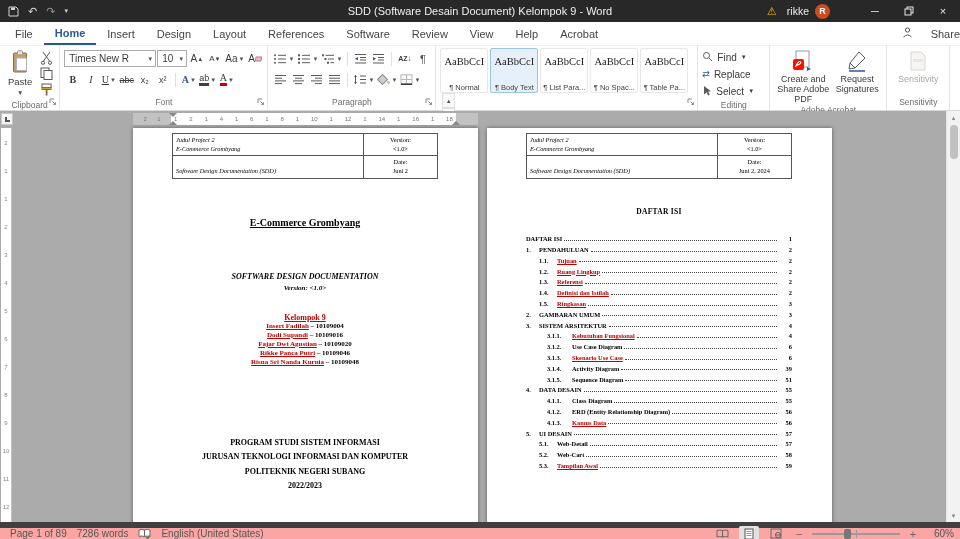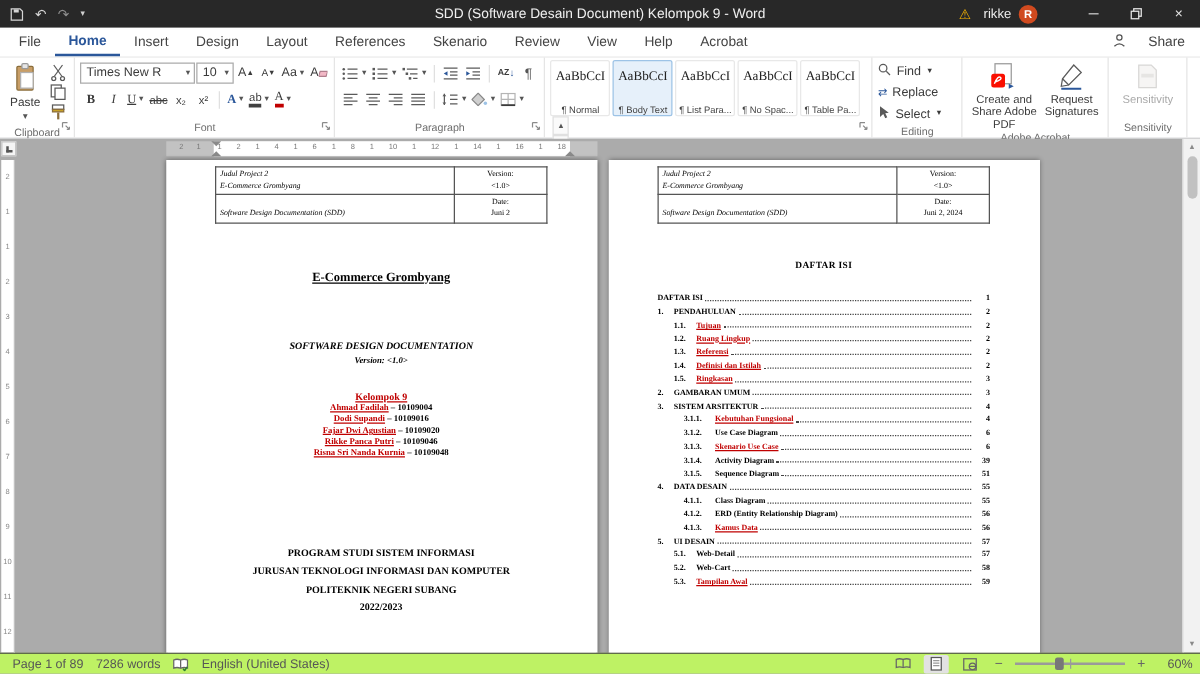--- a/index.html
+++ b/index.html
@@ -19,21 +19,21 @@
   .user { font-size:10.5px; color:#eee; margin-right:6px; }
   .avatar { width:15px; height:15px; border-radius:50%; background:#d04a1f; color:#fff; font-size:9px; font-weight:bold; display:inline-flex; align-items:center; justify-content:center; margin-right:28px; }
   .winbtn { width:34px; height:22px; display:inline-flex; align-items:center; justify-content:center; font-size:11px; color:#e8e8e8; }
 
   
   .tabsrow { height:24px; background:#fff; display:flex; align-items:center; border-bottom:1px solid #f0f0f0; flex:0 0 24px; }
   #tab-strip { display:flex; height:100%; align-items:stretch; margin-left:4px; }
   .rtab { display:flex; align-items:center; padding:0 11px; font-size:11px; color:#444; cursor:default; }
   .rtab.active { color:#2b579a; font-weight:bold; border-bottom:2px solid #2b579a; padding-bottom:0; }
   .tellme { display:flex; align-items:center; gap:5px; margin-left:14px; color:#5f5f5f; font-size:11px; }
-  .share { margin-left:auto; margin-right:12px; display:flex; align-items:center; gap:18px; font-size:11px; color:#444; }
+  .share { margin-left:auto; display:flex; align-items:center; gap:18px; font-size:11px; color:#444; }
 
   
   .ribbon { height:65px; background:#fff; border-bottom:1px solid #d9dadb; display:flex; flex:0 0 65px; }
   .rgroup { display:flex; flex-direction:column; border-right:1px solid #e5e5e5; position:relative; }
   .rg-body { flex:1; display:flex; padding:2px 4px 0 4px; }
   .rg-label { height:14px; font-size:8.5px; color:#6d6d6d; text-align:center; line-height:13px; }
   .launcher { position:absolute; right:2px; bottom:2px; }
   .bigbtn { display:flex; flex-direction:column; align-items:center; justify-content:flex-start; font-size:9.5px; color:#3b3b3b; padding:2px 4px 0 4px; line-height:10.5px; text-align:center; }
   .bigbtn .dd { font-size:6.5px; color:#555; margin-top:1px; }
   .mini-col { display:flex; flex-direction:column; gap:1px; margin-left:2px; padding-top:2px; }
@@ -120,21 +120,21 @@
   .leader { flex:1; border-bottom:1px dotted #444; margin:0 2px 1.5px 2px; min-width:8px; }
   .t-page { width:13px; text-align:right; }
 
   
   .vscroll { position:absolute; right:0; top:0; bottom:0; width:14px; background:#f2f2f2; border-left:1px solid #e3e3e3; display:flex; flex-direction:column; align-items:center; }
   .sc-arrow { height:13px; display:flex; align-items:center; justify-content:center; font-size:6px; color:#8a8a8a; width:100%; }
   .sc-thumb { width:8px; height:34px; background:#c1c1c1; border-radius:4px; margin-top:1px; }
   .sc-bottom { margin-top:auto; }
 
   
-  .statusbar { height:17px; background:#bef264; border-top:1px solid #404040; display:flex; align-items:center; font-size:10px; color:#565656; flex:0 0 17px; }
+  .statusbar { height:17px; background:#fca5a5; border-top:6px solid #404040; display:flex; align-items:center; font-size:10px; color:#565656; flex:0 0 17px; }
   .sb-item { margin-left:10px; display:flex; align-items:center; gap:4px; white-space:nowrap; }
   .sb-right { margin-left:auto; display:flex; align-items:center; gap:7px; margin-right:6px; }
   .view-btn { width:20px; height:15px; display:flex; align-items:center; justify-content:center; border-radius:2px; }
   .view-btn.active { background:#e2e2e2; }
   .zoom-glyph { font-size:11px; color:#666; width:12px; text-align:center; }
   .zoom-track { width:88px; height:2px; background:#9a9a9a; position:relative; }
   .zoom-notch { position:absolute; left:50%; top:-3px; width:1px; height:8px; background:#9a9a9a; }
   .zoom-thumb { position:absolute; left:36%; top:-4px; width:7px; height:10px; background:#777; border-radius:2px; }
   .zoom-val { width:28px; text-align:right; }
 </style>
@@ -172,21 +172,21 @@
   </div>
 
   <div class="tabsrow">
     <div id="tab-strip">
         <span class="rtab">File</span>
         <span class="rtab active">Home</span>
         <span class="rtab">Insert</span>
         <span class="rtab">Design</span>
         <span class="rtab">Layout</span>
         <span class="rtab">References</span>
-        <span class="rtab">Skenario</span>
+        <span class="rtab">Software</span>
         <span class="rtab">Review</span>
         <span class="rtab">View</span>
         <span class="rtab">Help</span>
         <span class="rtab">Acrobat</span>
       </div>
     <div class="share">
       <span><svg width="11" height="11" viewBox="0 0 11 11">
             <circle cx="5.5" cy="3" r="2.1" fill="none" stroke="#555"></circle>
             <path d="M1.5 10 Q5.5 6 9.5 10" fill="none" stroke="#555"></path>
           </svg></span>
@@ -618,21 +618,21 @@
             </td>
           </tr>
         </tbody>
           </table>
 
         <div class="cover-product">E-Commerce Grombyang</div>
         <div class="cover-doctitle">SOFTWARE DESIGN DOCUMENTATION</div>
         <div class="cover-version">Version: &lt;1.0&gt;</div>
         <div class="cover-group">Kelompok 9</div>
         <div id="member-list">
-            <div class="member"><span class="m-name">Ahmad Fadilah</span><span class="m-sep"> – </span><span class="m-nim">10109004</span></div>
+            <div class="member"><span class="m-name">Insert Fadilah</span><span class="m-sep"> – </span><span class="m-nim">10109004</span></div>
             <div class="member"><span class="m-name">Dodi Supandi</span><span class="m-sep"> – </span><span class="m-nim">10109016</span></div>
             <div class="member"><span class="m-name">Fajar Dwi Agustian</span><span class="m-sep"> – </span><span class="m-nim">10109020</span></div>
             <div class="member"><span class="m-name">Rikke Panca Putri</span><span class="m-sep"> – </span><span class="m-nim">10109046</span></div>
             <div class="member"><span class="m-name">Risna Sri Nanda Kurnia</span><span class="m-sep"> – </span><span class="m-nim">10109048</span></div>
           </div>
         <div id="cover-footer">
             <div class="cfl">PROGRAM STUDI SISTEM INFORMASI</div>
             <div class="cfl">JURUSAN TEKNOLOGI INFORMASI DAN KOMPUTER</div>
             <div class="cfl">POLITEKNIK NEGERI SUBANG</div>
             <div class="cfl">2022/2023</div>

